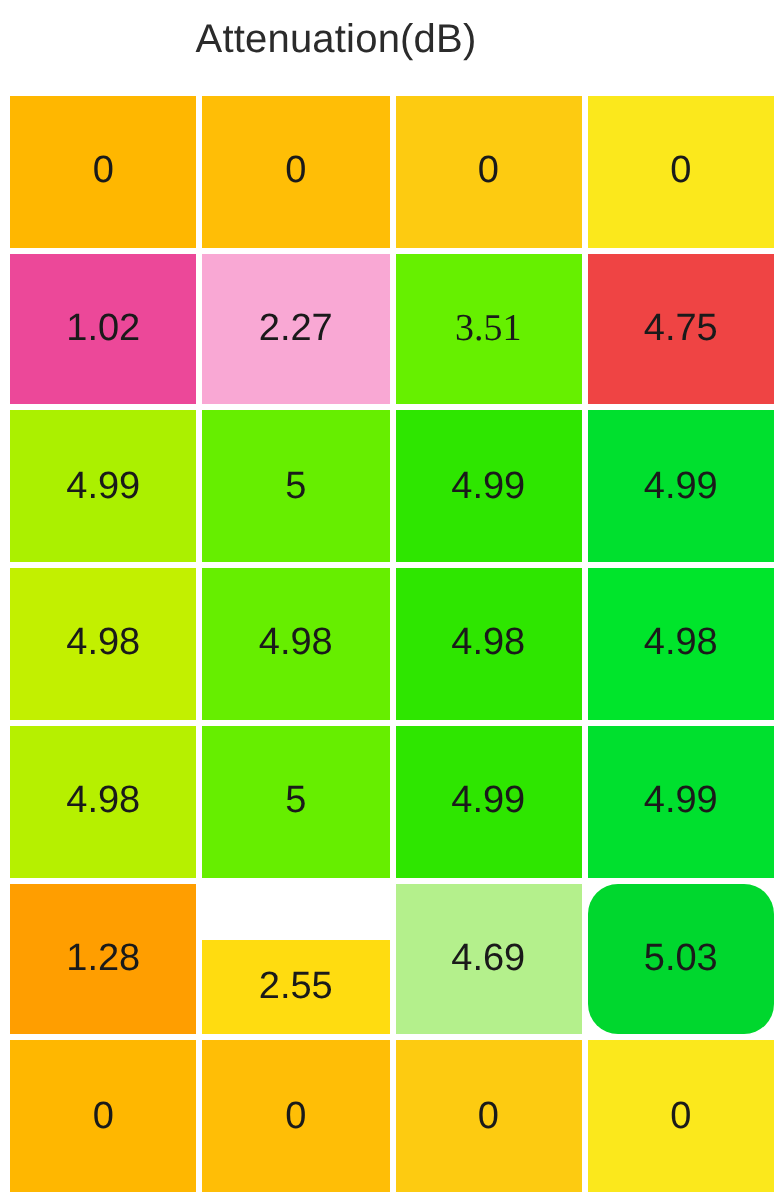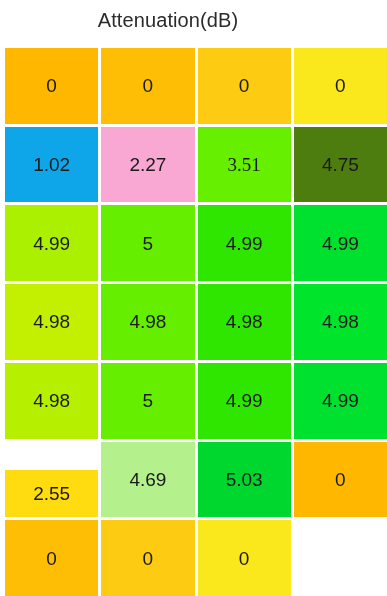--- a/index.html
+++ b/index.html
@@ -73,30 +73,30 @@
       </div>
       <div class="heat-cell" style="background-color: rgb(255, 190, 6);">
         <span class="cell-value">0</span>
       </div>
       <div class="heat-cell" style="background-color: rgb(253, 203, 17);">
         <span class="cell-value">0</span>
       </div>
       <div class="heat-cell" style="background-color: rgb(251, 232, 28);">
         <span class="cell-value">0</span>
       </div>
-      <div class="heat-cell" style="background-color: #0ea5e9; text-align: center;">
+      <div class="heat-cell" style="background-color: #ec4899; text-align: center;">
         <span class="cell-value">1.02</span>
       </div>
       <div class="heat-cell" style="background-color: #f9a8d4;">
         <span class="cell-value">2.27</span>
       </div>
       <div class="heat-cell" style="background-color: rgb(102, 240, 0); font-family: Liberation Serif, serif;">
         <span class="cell-value">3.51</span>
       </div>
-      <div class="heat-cell" style="background-color: #4d7c0f;">
+      <div class="heat-cell" style="background-color: #ef4444;">
         <span class="cell-value">4.75</span>
       </div>
       <div class="heat-cell" style="background-color: rgb(171, 240, 0);">
         <span class="cell-value">4.99</span>
       </div>
       <div class="heat-cell" style="background-color: rgb(102, 238, 0);">
         <span class="cell-value">5</span>
       </div>
       <div class="heat-cell" style="background-color: rgb(46, 230, 0);">
         <span class="cell-value">4.99</span>
@@ -121,27 +121,30 @@
       </div>
       <div class="heat-cell" style="background-color: rgb(102, 238, 0);">
         <span class="cell-value">5</span>
       </div>
       <div class="heat-cell" style="background-color: rgb(46, 230, 0);">
         <span class="cell-value">4.99</span>
       </div>
       <div class="heat-cell" style="background-color: rgb(0, 224, 46);">
         <span class="cell-value">4.99</span>
       </div>
+      <div class="heat-cell" style="background-color: rgb(255, 158, 0);">
+        <span class="cell-value">1.28</span>
+      </div>
       <div class="heat-cell" style="background-color: rgb(255, 220, 16); margin-top: 28px;">
         <span class="cell-value">2.55</span>
       </div>
       <div class="heat-cell" style="background-color: rgb(180, 240, 140);">
         <span class="cell-value">4.69</span>
       </div>
-      <div class="heat-cell" style="background-color: rgb(0, 215, 46);">
+      <div class="heat-cell" style="background-color: rgb(0, 215, 46); border-radius: 15px;">
         <span class="cell-value">5.03</span>
       </div>
       <div class="heat-cell" style="background-color: rgb(255, 183, 0);">
         <span class="cell-value">0</span>
       </div>
       <div class="heat-cell" style="background-color: rgb(255, 190, 6);">
         <span class="cell-value">0</span>
       </div>
       <div class="heat-cell" style="background-color: rgb(253, 203, 17);">
         <span class="cell-value">0</span>

